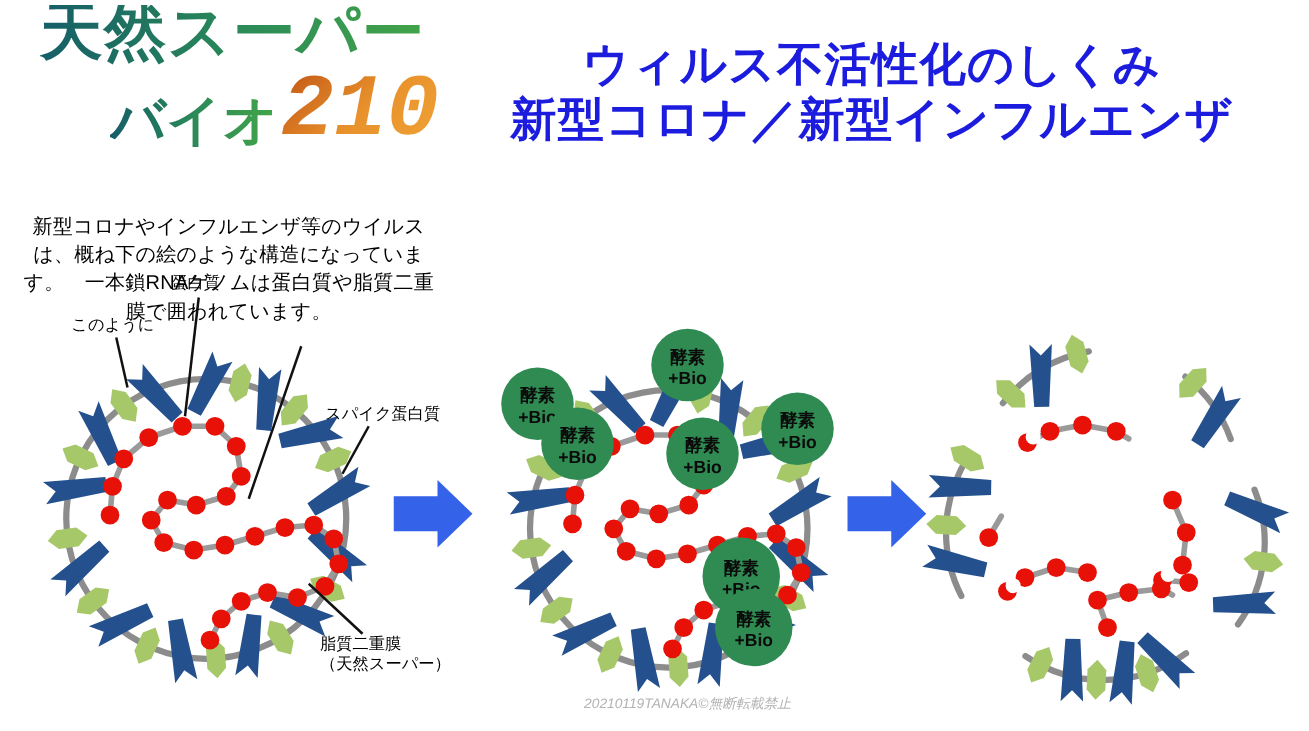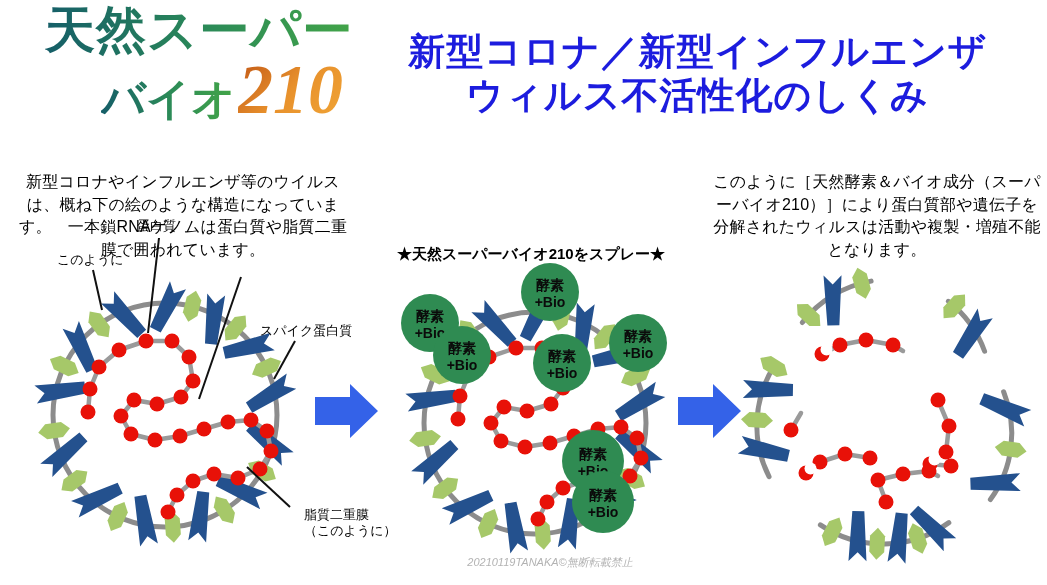--- a/index.html
+++ b/index.html
@@ -1,20 +1,20 @@
 <!DOCTYPE html>
 <html><head>
 <meta charset="utf-8">
 <style>
   html,body{margin:0;padding:0;background:#fff;}
   .canvas{position:relative;width:1047px;height:585px;background:#ffffff;overflow:hidden;
           font-family:"Liberation Sans",sans-serif;color:#000;}
   
-  .logo{position:absolute;left:45px;top:4px;width:320px;line-height:1.05;
-        font-family:Liberation Serif, serif;font-weight:bold;z-index:3;}
+  .logo{position:absolute;left:32px;top:4px;width:320px;line-height:1.05;
+        font-family:Liberation Mono, monospace;font-weight:bold;z-index:3;}
   .logo-line1{font-size:50px;letter-spacing:1px;color:#1E7A66;}
   .logo-line2{margin-left:56px;display:flex;align-items:flex-end;color:#1E7A66;}
   .logo-kana{font-size:44px;}
   .logo-num{font-size:70px;font-style:italic;color:#D2691E;line-height:0.95;margin-left:2px;}
   @supports ((-webkit-background-clip:text) or (background-clip:text)){
     .logo-line1,.logo-kana{background:linear-gradient(90deg,#155E68,#2B8A58,#44A647);
       -webkit-background-clip:text;background-clip:text;-webkit-text-fill-color:transparent;color:#1E7A66;}
     .logo-num{background:linear-gradient(135deg,#C05515,#E8912C,#F0A435);
       -webkit-background-clip:text;background-clip:text;-webkit-text-fill-color:transparent;color:#D2691E;}
   }
@@ -42,36 +42,34 @@
 
   <div class="logo">
     <div class="logo-line1">天然スーパー</div>
     <div class="logo-line2">
       <span class="logo-kana">バイオ</span>
       <span class="logo-num">210</span>
     </div>
   </div>
 
   <div class="title" style="color: rgb(28, 28, 222);">
+    <div>ウィルス不活性化のしくみ</div>
     <div>新型コロナ／新型インフルエンザ</div>
-    <div>ウィルス不活性化のしくみ</div>
   </div>
 
   <div class="para para1">新型コロナやインフルエンザ等のウイルスは、概ね下の絵のような構造になっています。　一本鎖RNAゲノムは蛋白質や脂質二重膜で囲われています。</div>
-  <div class="para para3">このように［天然酵素＆バイオ成分（スーパーバイオ210）］により蛋白質部や遺伝子を分解されたウィルスは活動や複製・増殖不能となります。</div>
 
   <div class="dlabel" style="left:137px;top:218px;">蛋白質</div>
   <div class="dlabel" style="left:57px;top:252px;">このように</div>
   <div class="dlabel" style="left:260px;top:323px;font-family:Liberation Serif, serif;">スパイク蛋白質</div>
-  <div class="dlabel" style="left:256px;top:507px;margin-left:48px;">
+  <div class="dlabel" style="left:256px;top:507px;">
     <div>脂質二重膜</div>
-    <div>（このように）</div>
+    <div>（天然スーパー）</div>
   </div>
 
-  <div class="spray">★天然スーパーバイオ210をスプレー★</div>
 
   <div class="watermark" style="color: rgb(179, 179, 179);">20210119TANAKA©無断転載禁止</div>
 
   <svg class="gfx" width="1047" height="585" viewBox="0 0 1047 585">
       <g>
         <circle cx="165" cy="415" r="112" fill="none" stroke="#8C8C8C" stroke-width="5"></circle>
         <path d="M -30 -6 L 20 -9 L 11 0 L 20 9 L -30 6 Z" fill="#24518E" transform="translate(55.44746871781376 391.713890628411) rotate(-188)"></path>
         <path d="M -30 -6 L 20 -9 L 11 0 L 20 9 L -30 6 Z" fill="#24518E" transform="translate(79.20302237067447 343.0077877151076) rotate(-115)"></path>
         <path d="M -30 -6 L 20 -9 L 11 0 L 20 9 L -30 6 Z" fill="#24518E" transform="translate(121.23811360920135 311.9034564133267) rotate(-133)"></path>
         <path d="M -30 -6 L 20 -9 L 11 0 L 20 9 L -30 6 Z" fill="#24518E" transform="translate(168.90874363068014 303.0682273738613) rotate(-63)"></path>

